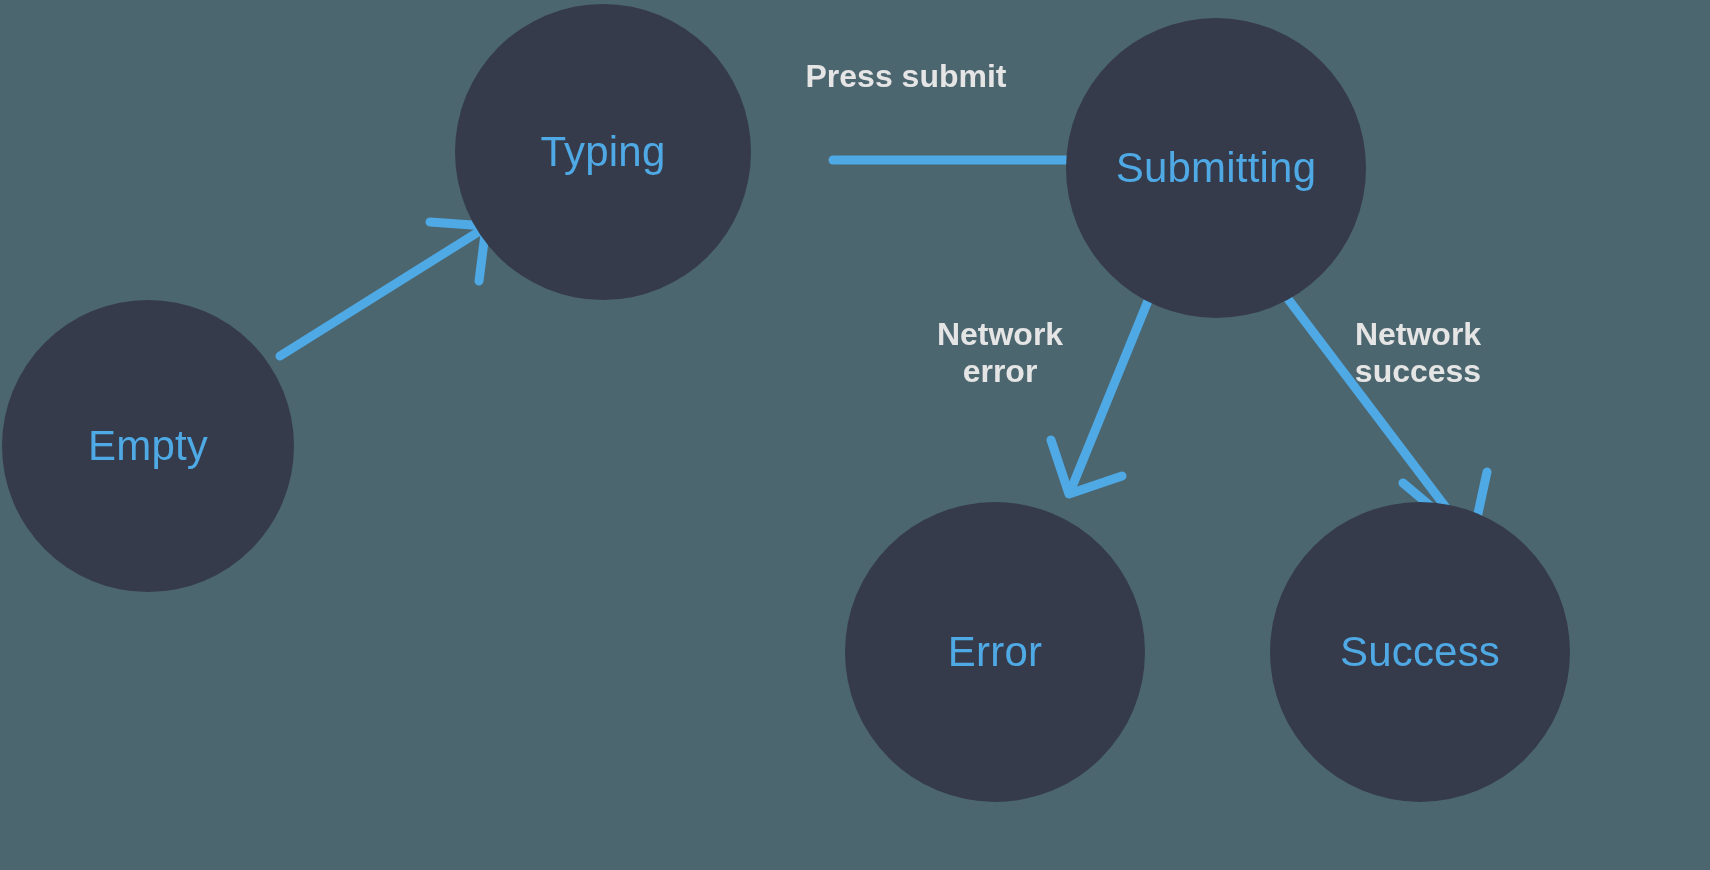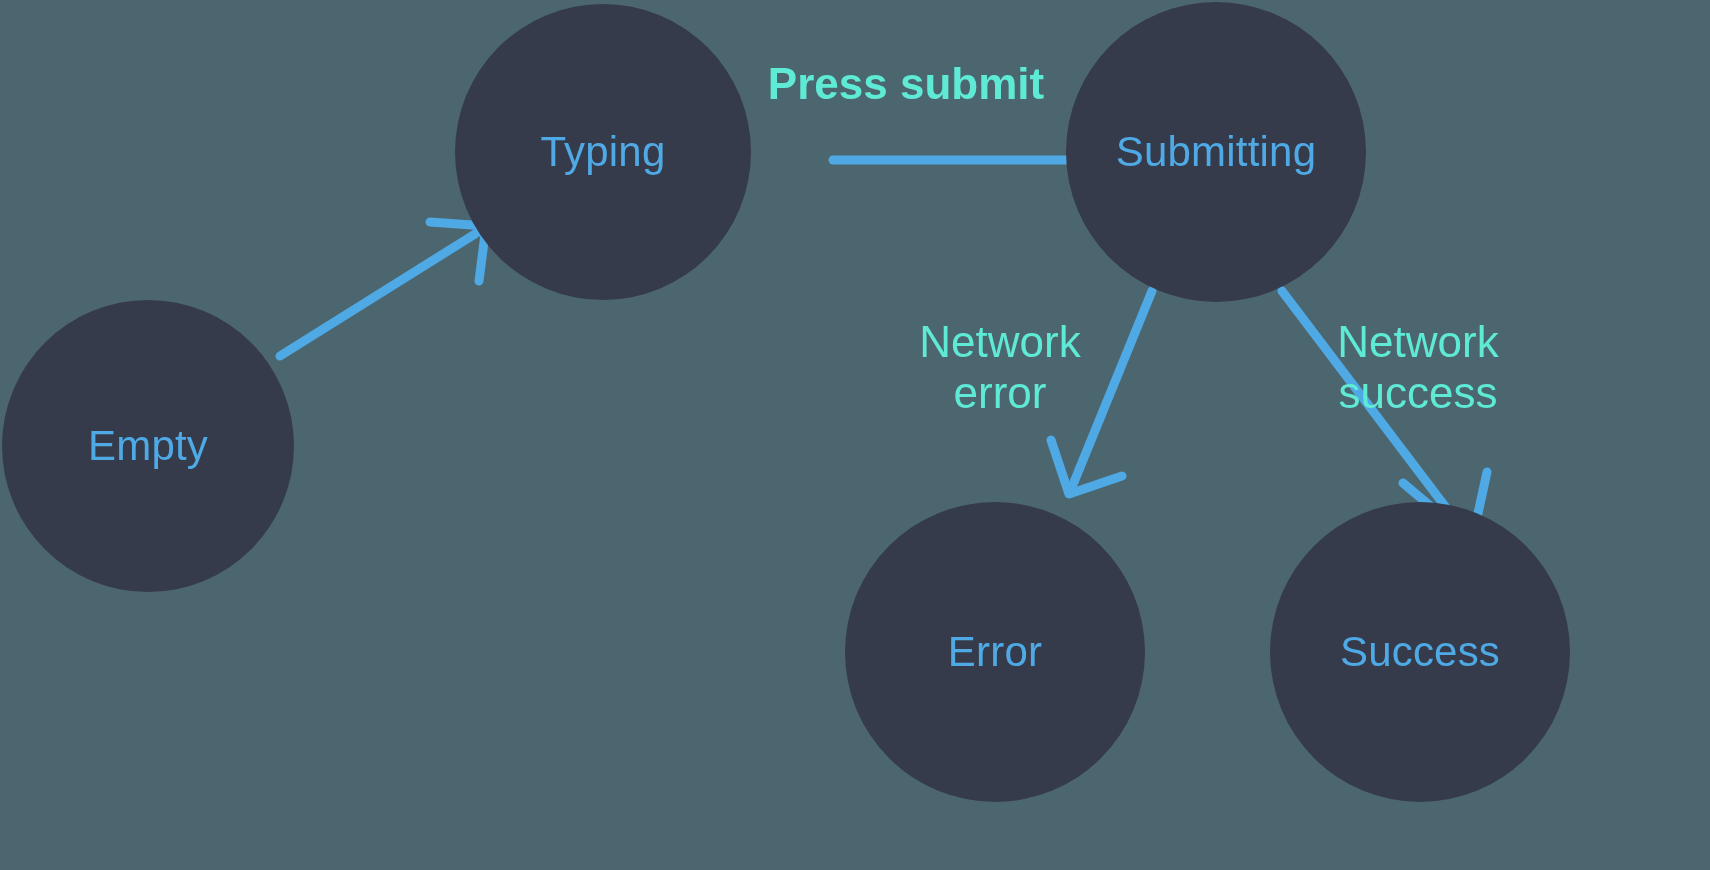--- a/index.html
+++ b/index.html
@@ -27,29 +27,29 @@
     color: #4ea9e5;
     font-size: 42px;
     font-weight: 400;
     letter-spacing: 0.2px;
     line-height: 1;
     white-space: nowrap;
     text-align: center;
   }
   .edge-label {
     position: absolute;
-    color: #5eead4;
-    font-size: 44px;
+    color: #e5e5e5;
+    font-size: 32px;
     font-weight: 700;
     line-height: 1.16;
     text-align: center;
     white-space: pre-line;
   }
   .edge-label.normal-weight {
-    font-weight: 400;
+    font-weight: 700;
   }
   svg.edges {
     position: absolute;
     left: 0;
     top: 0;
     width: 1710px;
     height: 870px;
     pointer-events: none;
   }
   .edge-line {
@@ -88,21 +88,21 @@
   </svg>
 
   <div class="state-node" style="left:2px; top:300px; width:292px; height:292px;">
     <span class="state-label">Empty</span>
   </div>
 
   <div class="state-node" style="left:455px; top:4px; width:296px; height:296px;">
     <span class="state-label">Typing</span>
   </div>
 
-  <div class="state-node" style="left:1066px; top:2px; width:300px; height:300px;">
+  <div class="state-node" style="left:1066px; top:18px; width:300px; height:300px;">
     <span class="state-label">Submitting</span>
   </div>
 
   <div class="state-node" style="left:845px; top:502px; width:300px; height:300px;">
     <span class="state-label">Error</span>
   </div>
 
   <div class="state-node" style="left:1270px; top:502px; width:300px; height:300px;">
     <span class="state-label">Success</span>
   </div>

